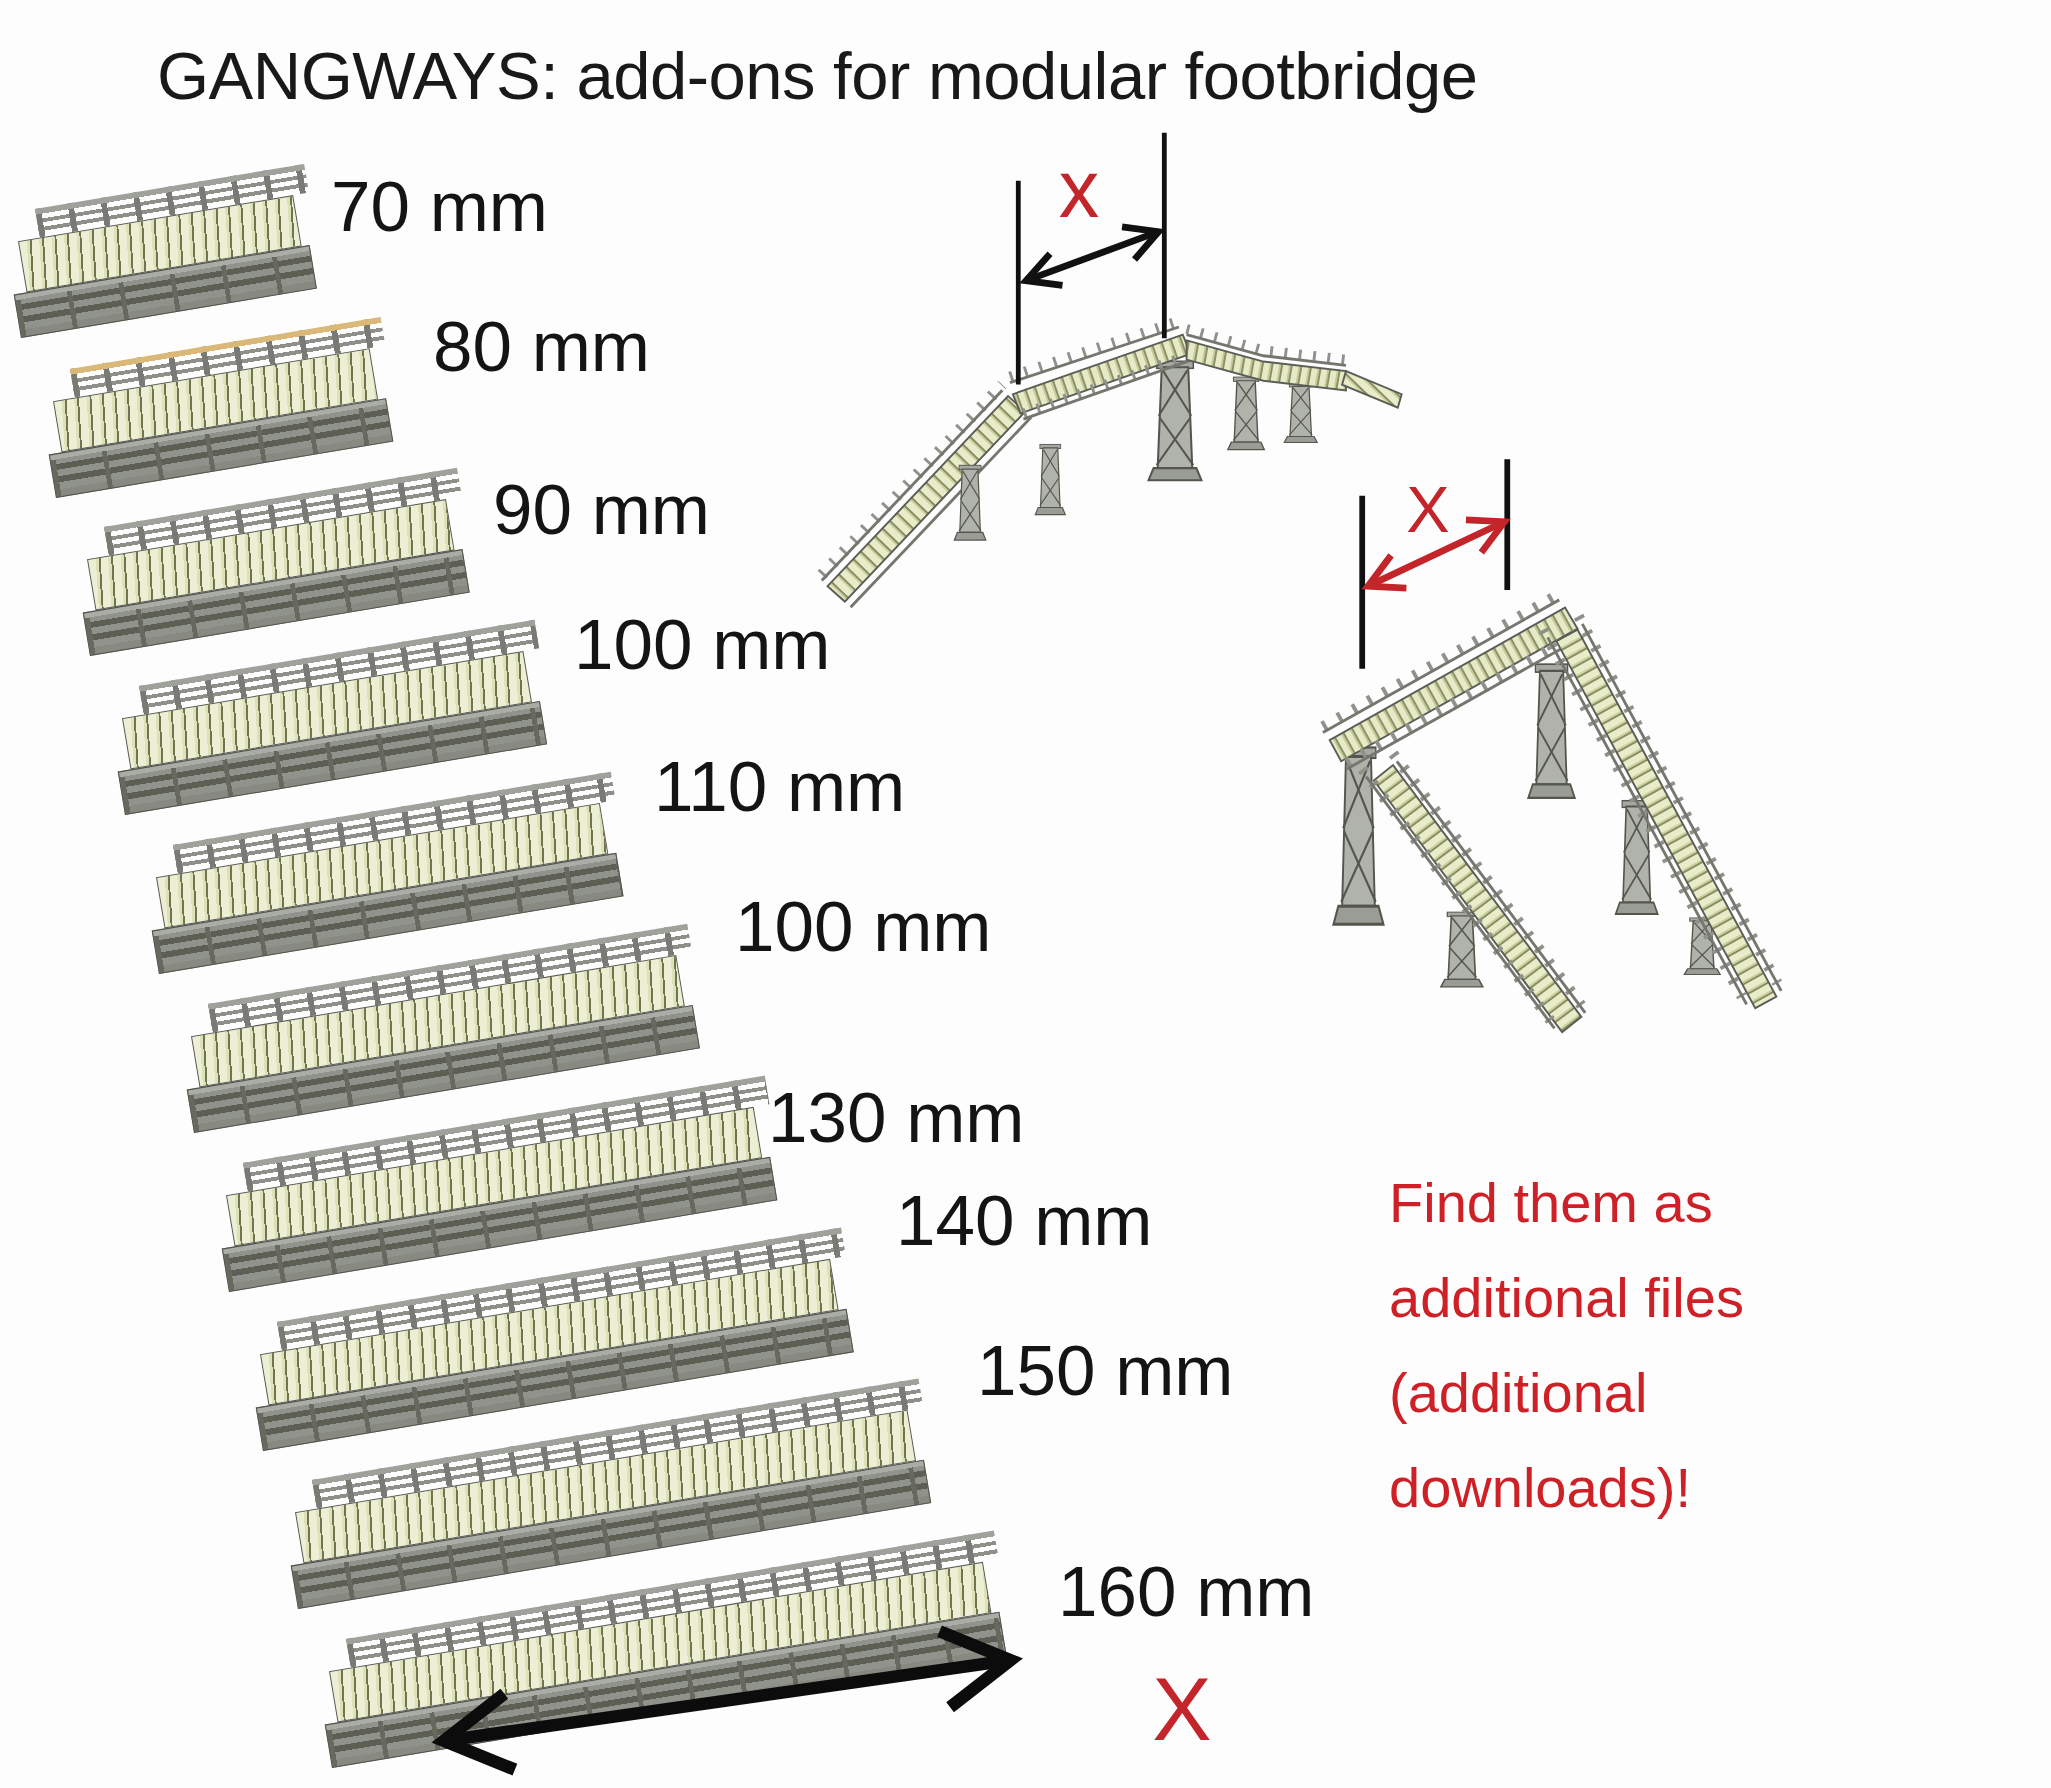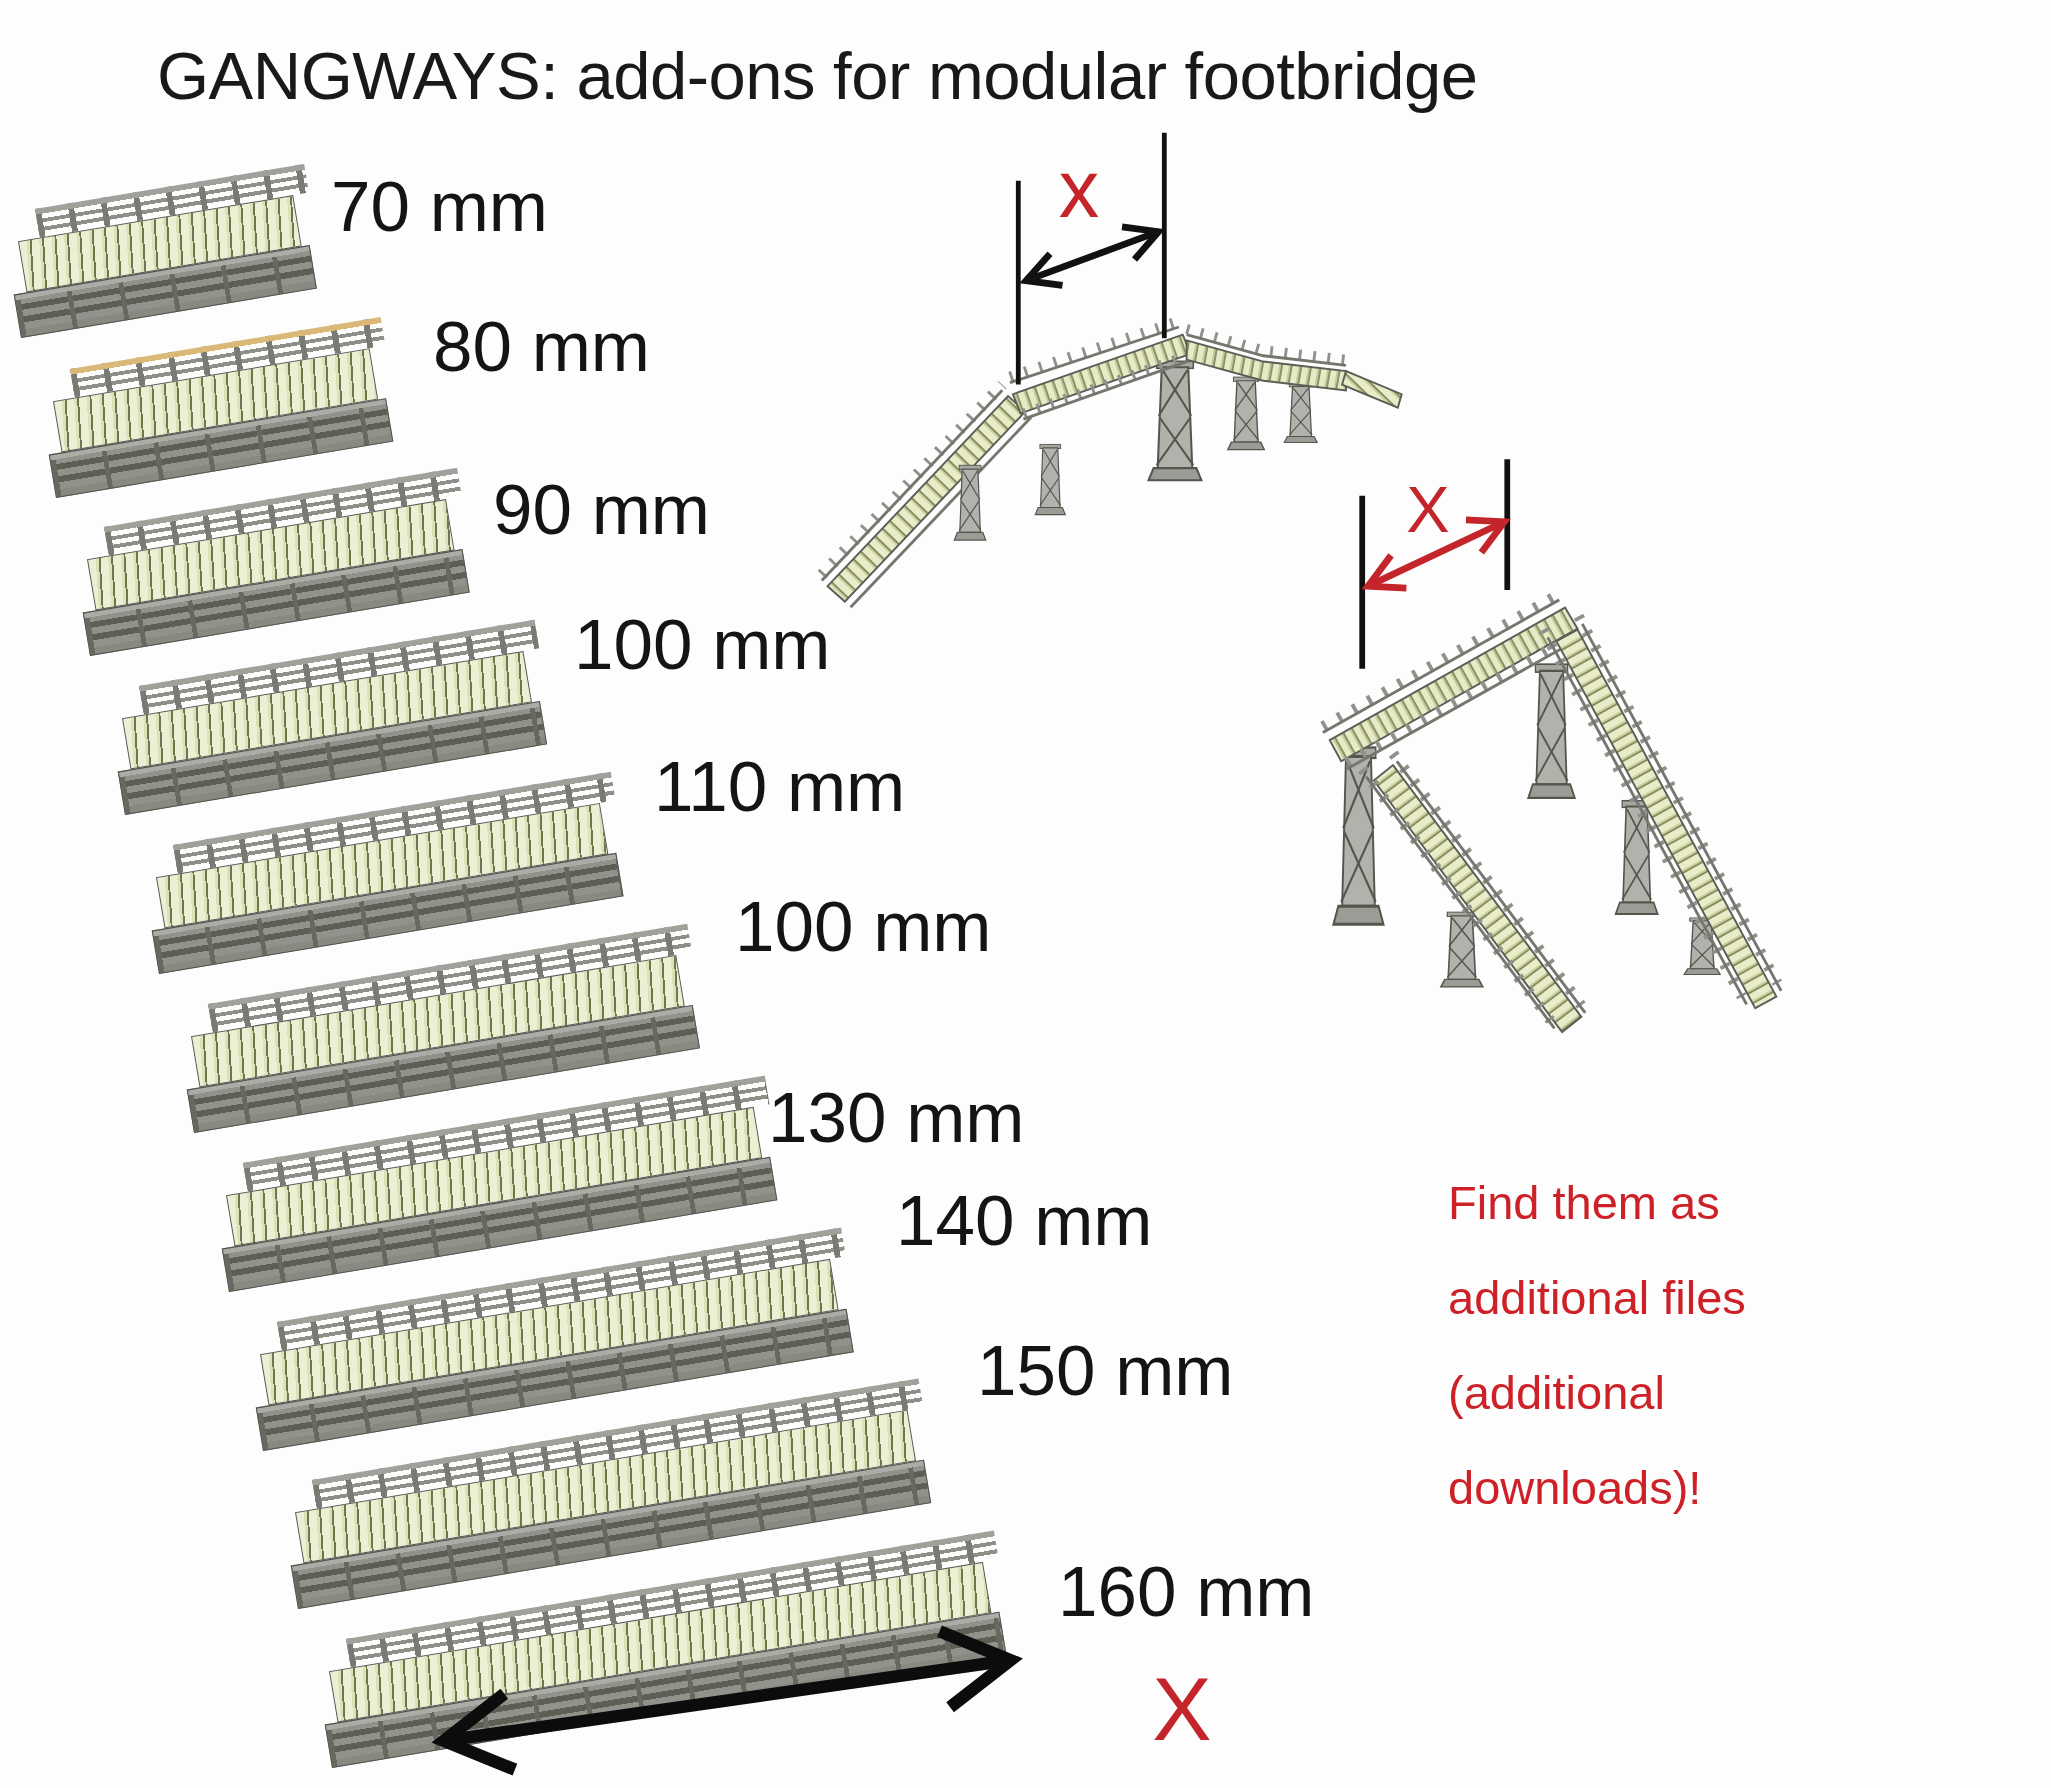--- a/index.html
+++ b/index.html
@@ -43,22 +43,22 @@
   }
   
   .x-mark{
     position:absolute;color:var(--ann-red,#c4252b);line-height:1;
     transform:translate(-50%,-50%);font-family:"Liberation Sans",sans-serif;
   }
   #x-top{font-size:81px;}
   #x-right{font-size:65px;}
   #x-bottom{font-size:89px;}
   #note{
-    position:absolute;left:1448px;top:1155px;color:var(--note-red,#ce2127);
-    font-size:47px;line-height:95px;white-space:nowrap;
+    position:absolute;left:1389px;top:1155px;color:var(--note-red,#ce2127);
+    font-size:56px;line-height:95px;white-space:nowrap;
   }
   svg{position:absolute;overflow:visible;}
   #overlay{left:0;top:0;pointer-events:none;}
 </style>
 </head>
 <body>
 
 <div id="page" style="--bg: #fdfdfd; --ink: #191919; --ann-red: #c4252b; --note-red: #ce2127;">
 
   <div id="title">GANGWAYS:  add-ons for modular footbridge</div>

